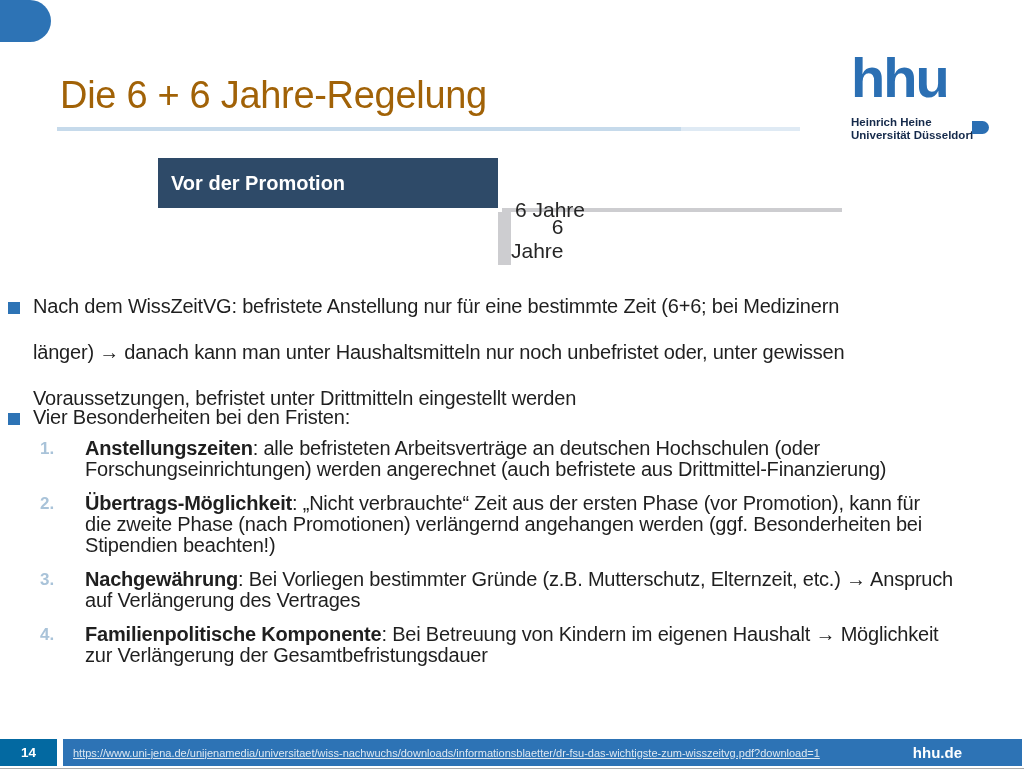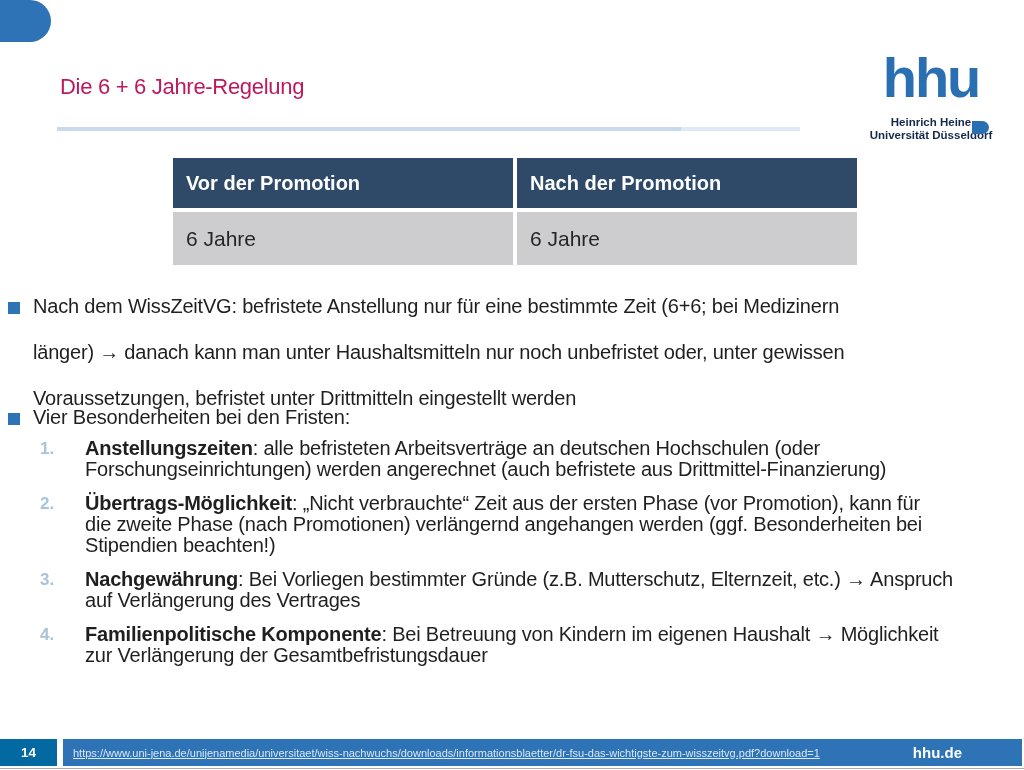--- a/index.html
+++ b/index.html
@@ -17,52 +17,52 @@
   .pill-left {
     position: absolute;
     left: 0; top: 68;
     width: 51px; height: 42px;
     background: #2d73b5;
     border-radius: 0 21px 21px 0;
   }
   .slide-title {
     position: absolute;
     left: 60px; top: 74px;
-    font-size: 22px;
+    font-size: 38px;
     letter-spacing: -0.3px;
-    color: #be185d;
+    color: #a16207;
     white-space: nowrap;
   }
   .title-underline {
     position: absolute;
     left: 57px; top: 127px;
     width: 743px; height: 4px;
     background: linear-gradient(to right, #c6daeb 0%, #c6daeb 84%, #dfeaf4 84%, #dfeaf4 100%);
   }
 
   
-  .logo { position: absolute; left: 851px; top: 52px; width: 160px; text-align: center; }
+  .logo { position: absolute; left: 851px; top: 52px; width: 160px; }
   .logo-wordmark {
     font-size: 56px;
     font-weight: bold;
     color: #2b6fb3;
     letter-spacing: -2px;
     line-height: 0.92;
   }
   .logo-text { margin-top: 12px; font-size: 11.5px; font-weight: bold; color: #14294a; line-height: 1.18; }
   .logo-pill {
     position: absolute;
     left: 121px; top: 69px;
     width: 17px; height: 13px;
     background: #2b6fb3;
     border-radius: 0 7px 7px 0;
   }
 
   
-  .info-table { position: absolute; left: 173px; top: 158px; width: 709px; text-align: right; }
+  .info-table { position: absolute; left: 158px; top: 158px; width: 709px; text-align: right; }
   .tbl-grid {
     display: grid;
     grid-template-columns: 340px 4px 340px;
     grid-template-rows: 50px 4px 53px;
   }
   .tbl-head {
     background: #2e4a68;
     color: #ffffff;
     font-size: 20px;
     font-weight: bold;
@@ -175,21 +175,20 @@
       <div>Heinrich Heine</div>
       <div>Universität Düsseldorf</div>
     </div>
     <div class="logo-pill"></div>
   </div>
 
   <div class="info-table">
     <div class="tbl-grid">
       <div class="tbl-head">Vor der Promotion</div>
       <div class="tbl-gap"></div>
-      <div class="tbl-head">Nach der Promotion</div>
       <div class="tbl-gap"></div>
       <div class="tbl-gap"></div>
       <div class="tbl-gap"></div>
       <div class="tbl-cell">6 Jahre</div>
       <div class="tbl-gap"></div>
       <div class="tbl-cell">6 Jahre</div>
     </div>
   </div>
 
   <div class="bullet-sq sq1"></div>

